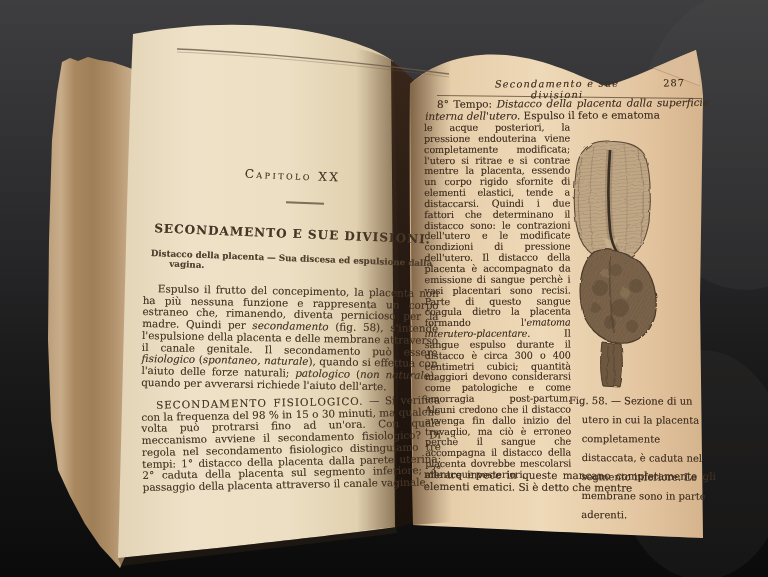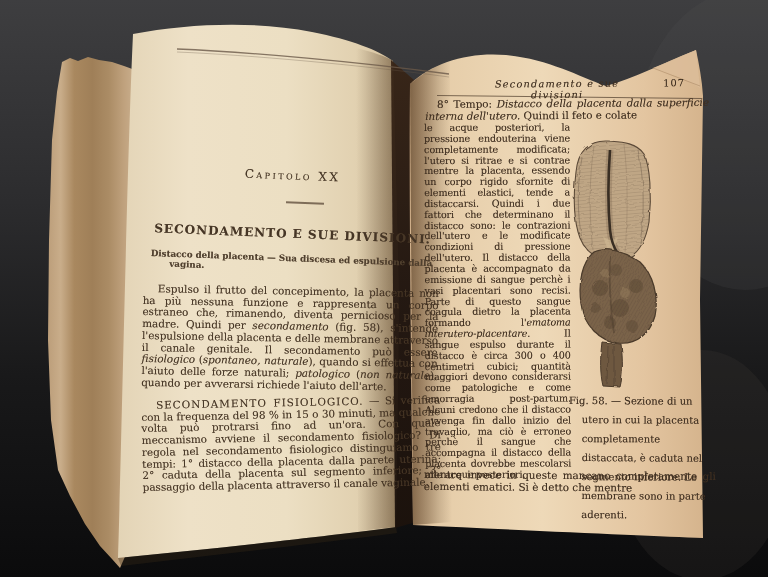--- a/index.html
+++ b/index.html
@@ -130,23 +130,23 @@
 
   <div class="txt lp-chapter">Capitolo XX</div>
   <div class="lp-chapter-rule"></div>
   <div class="txt lp-title">SECONDAMENTO E SUE DIVISIONI.</div>
   <div class="txt lp-abstract">Distacco della placenta — Sua discesa ed espulsione dalla vagina.</div>
   <div class="txt lp-para lp-para1"><span>Espulso il frutto del concepimento, la placenta non ha più nessuna funzione e rappresenta un corpo estraneo che, rimanendo, diventa pernicioso per la madre. Quindi per </span><span class="run-italic">secondamento</span><span> (fig. 58), s'intende l'espulsione della placenta e delle membrane attraverso il canale genitale. Il secondamento può essere </span><span class="run-italic">fisiologico</span><span> (</span><span class="run-italic">spontaneo, naturale</span><span>), quando si effettua con l'aiuto delle forze naturali; </span><span class="run-italic">patologico</span><span> (</span><span class="run-italic">non naturale</span><span>), quando per avverarsi richiede l'aiuto dell'arte.</span></div>
   <div class="txt lp-para lp-para2"><span class="run-caps-spaced">SECONDAMENTO FISIOLOGICO.</span><span> — Si verifica con la frequenza del 98 % in 15 o 30 minuti, ma qualche volta può protrarsi fino ad un'ora. Con quale meccanismo avviene il secondamento fisiologico? Di regola nel secondamento fisiologico distinguiamo tre tempi: 1° distacco della placenta dalla parete uterina; 2° caduta della placenta sul segmento inferiore; 3° passaggio della placenta attraverso il canale vaginale.</span></div>
 
   <div class="txt rp-ink rp-header">
     <span class="rh-title">Secondamento e sue divisioni</span>
-    <span class="rh-num">107</span>
+    <span class="rh-num">287</span>
   </div>
-  <div class="txt rp-ink rp-intro"><span>8° Tempo: </span><span class="run-italic">Distacco della placenta dalla superficie interna dell'utero.</span><span> Quindi il feto e colate</span></div>
+  <div class="txt rp-ink rp-intro"><span>8° Tempo: </span><span class="run-italic">Distacco della placenta dalla superficie interna dell'utero.</span><span> Espulso il feto e ematoma</span></div>
   <div class="txt rp-ink rp-column"><span>le acque posteriori, la pressione endouterina viene completamente modificata; l'utero si ritrae e si contrae mentre la placenta, essendo un corpo rigido sfornite di elementi elastici, tende a distaccarsi. Quindi i due fattori che determinano il distacco sono: le contrazioni dell'utero e le modificate condizioni di pressione dell'utero. Il distacco della placenta è accompagnato da emissione di sangue perchè i vasi placentari sono recisi. Parte di questo sangue coagula dietro la placenta formando l'</span><span class="run-italic">ematoma interutero-placentare</span><span>. Il sangue espulso durante il distacco è circa 300 o 400 centimetri cubici; quantità maggiori devono considerarsi come patologiche e come emorragia post-partum. Alcuni credono che il distacco avvenga fin dallo inizio del travaglio, ma ciò è erroneo perchè il sangue che accompagna il distacco della placenta dovrebbe mescolarsi alle acque posteriori,</span></div>
   <div class="txt rp-ink rp-caption">Fig. 58. — Sezione di un utero in cui la placenta completamente distaccata, è caduta nel segmento inferiore. Le membrane sono in parte aderenti.</div>
   <div class="txt rp-ink rp-outro">mentre invece in queste mancano completamente gli elementi ematici. Si è detto che mentre</div>
 
   <svg class="figure-svg" style="left:570px;top:138px;" width="92" height="252" viewBox="0 0 92 252">
     <defs>
       <pattern id="eng1" patternUnits="userSpaceOnUse" width="3.5" height="3.5" patternTransform="rotate(85)">
         <path d="M0,0 L0,3.5" stroke="#5d4c3a" stroke-width=".6"></path>
       </pattern>
       <pattern id="eng2" patternUnits="userSpaceOnUse" width="3" height="3" patternTransform="rotate(30)">

